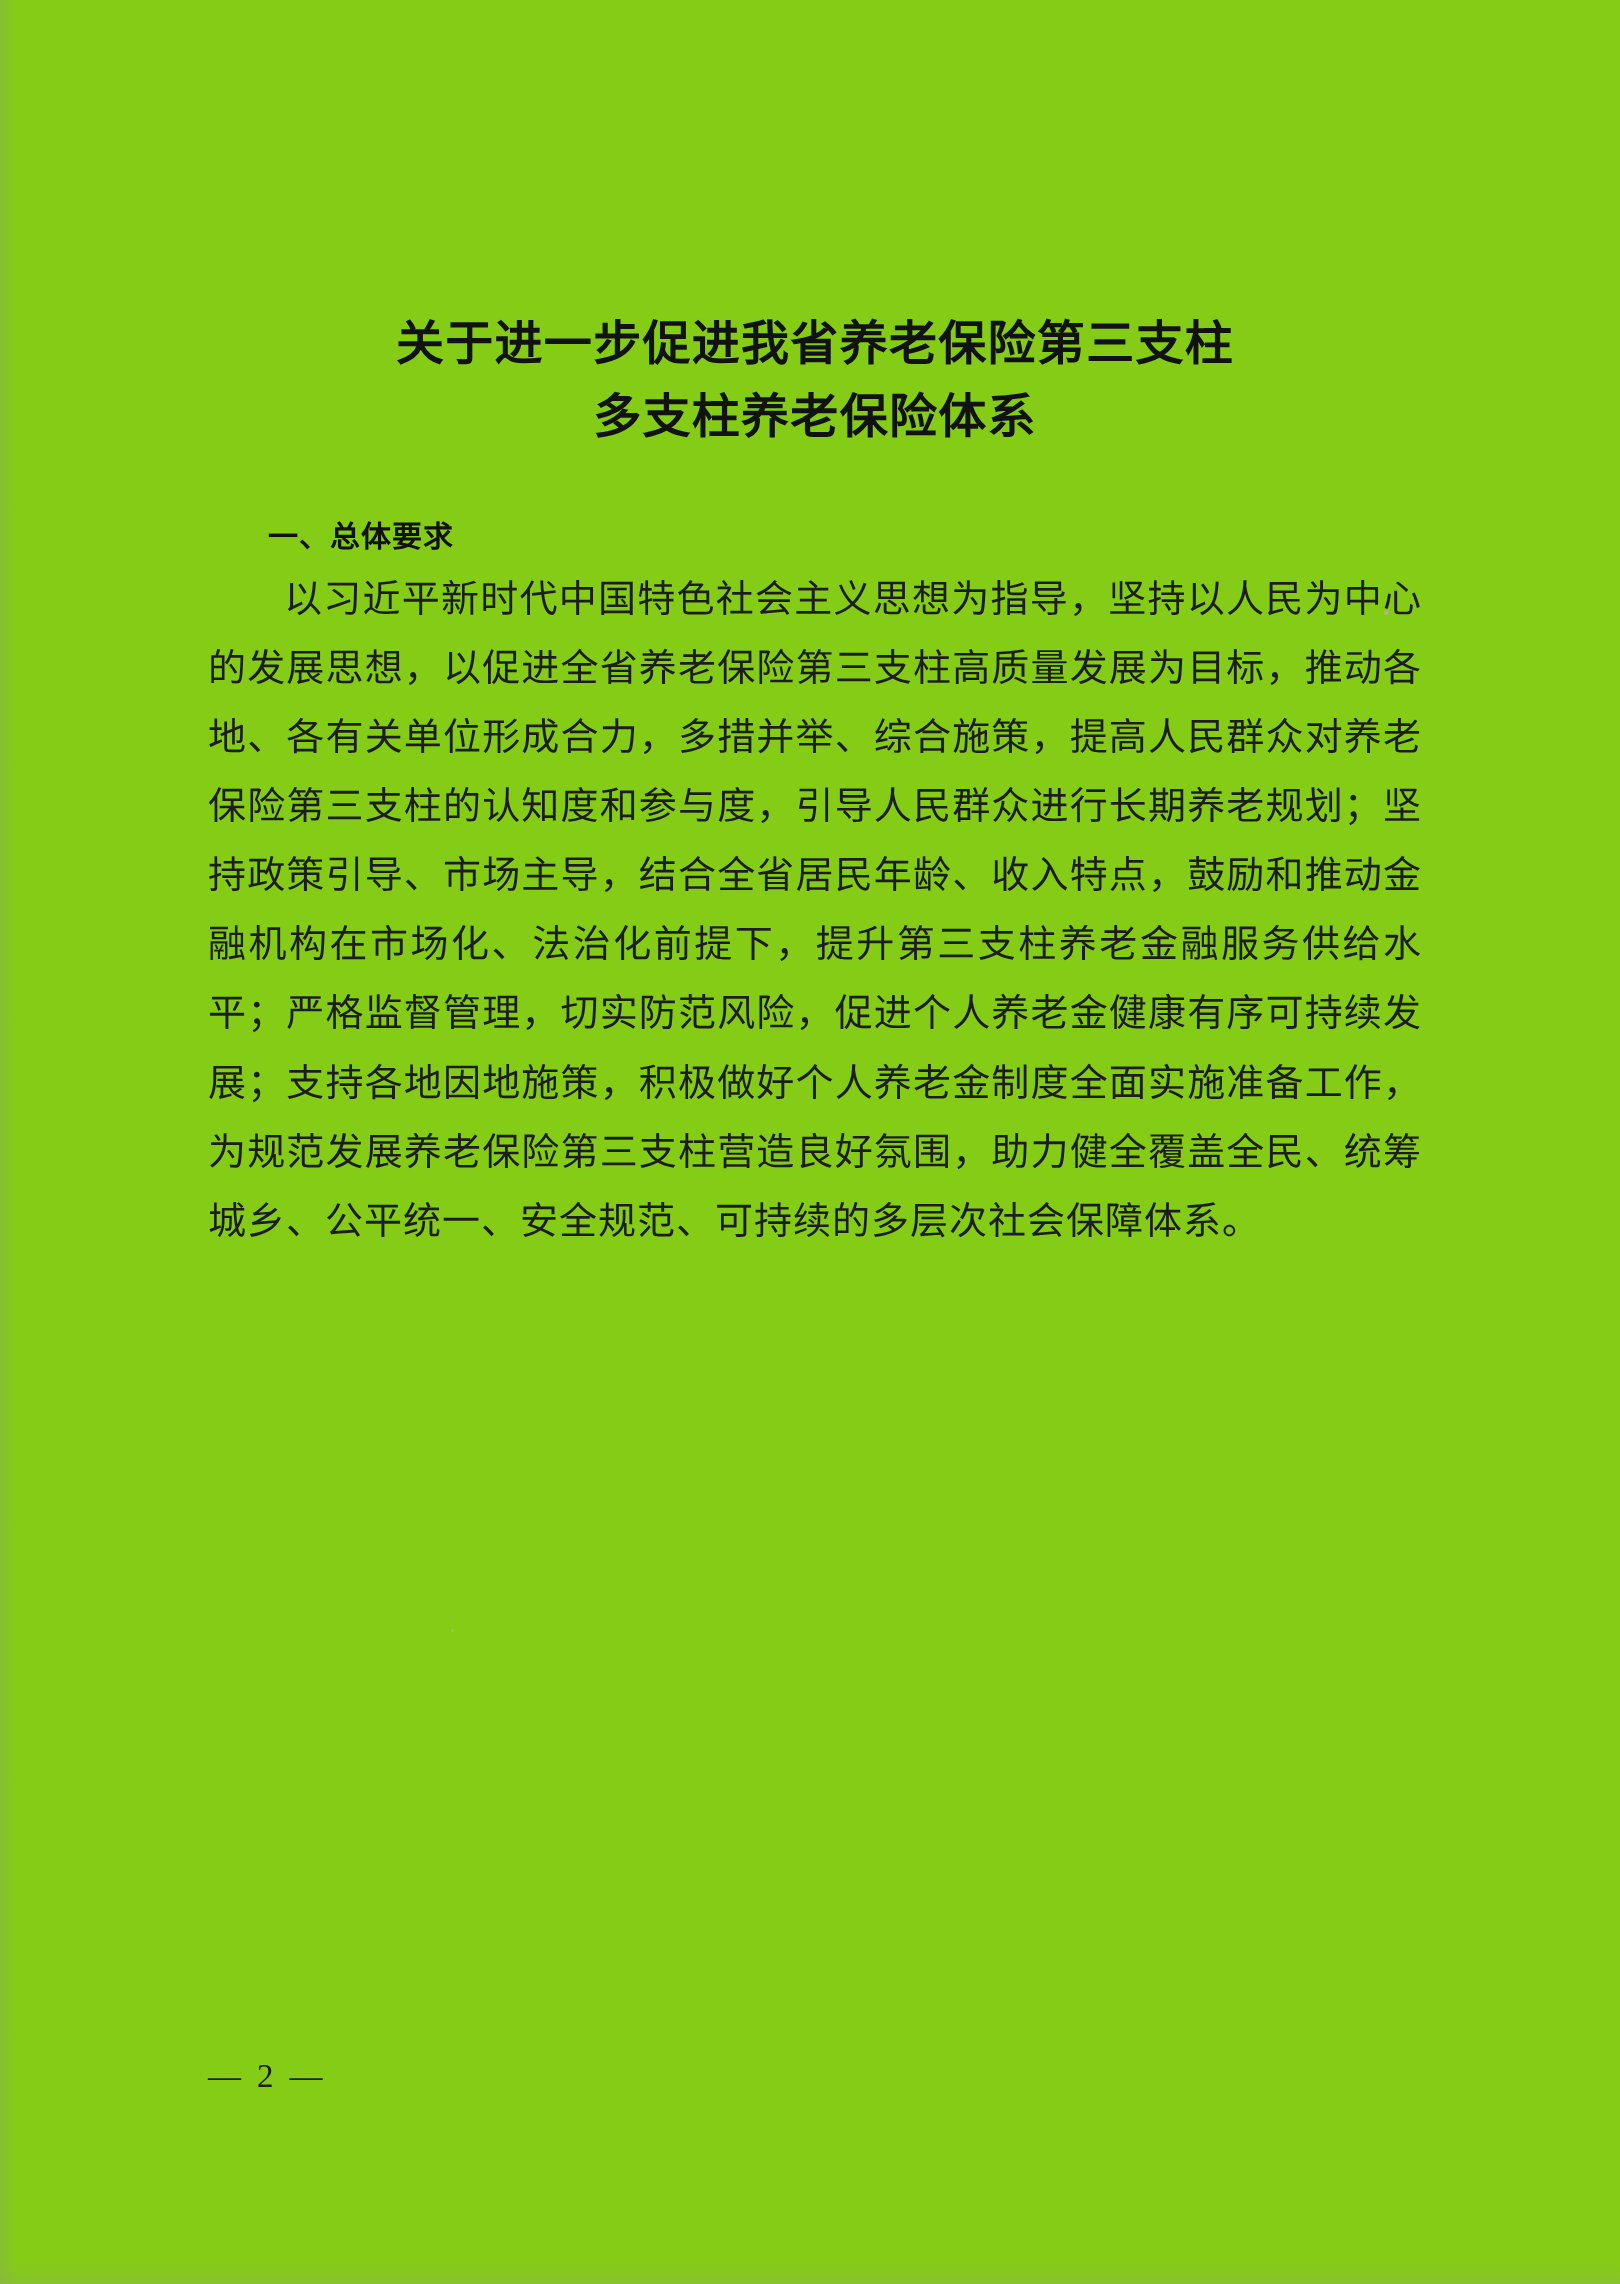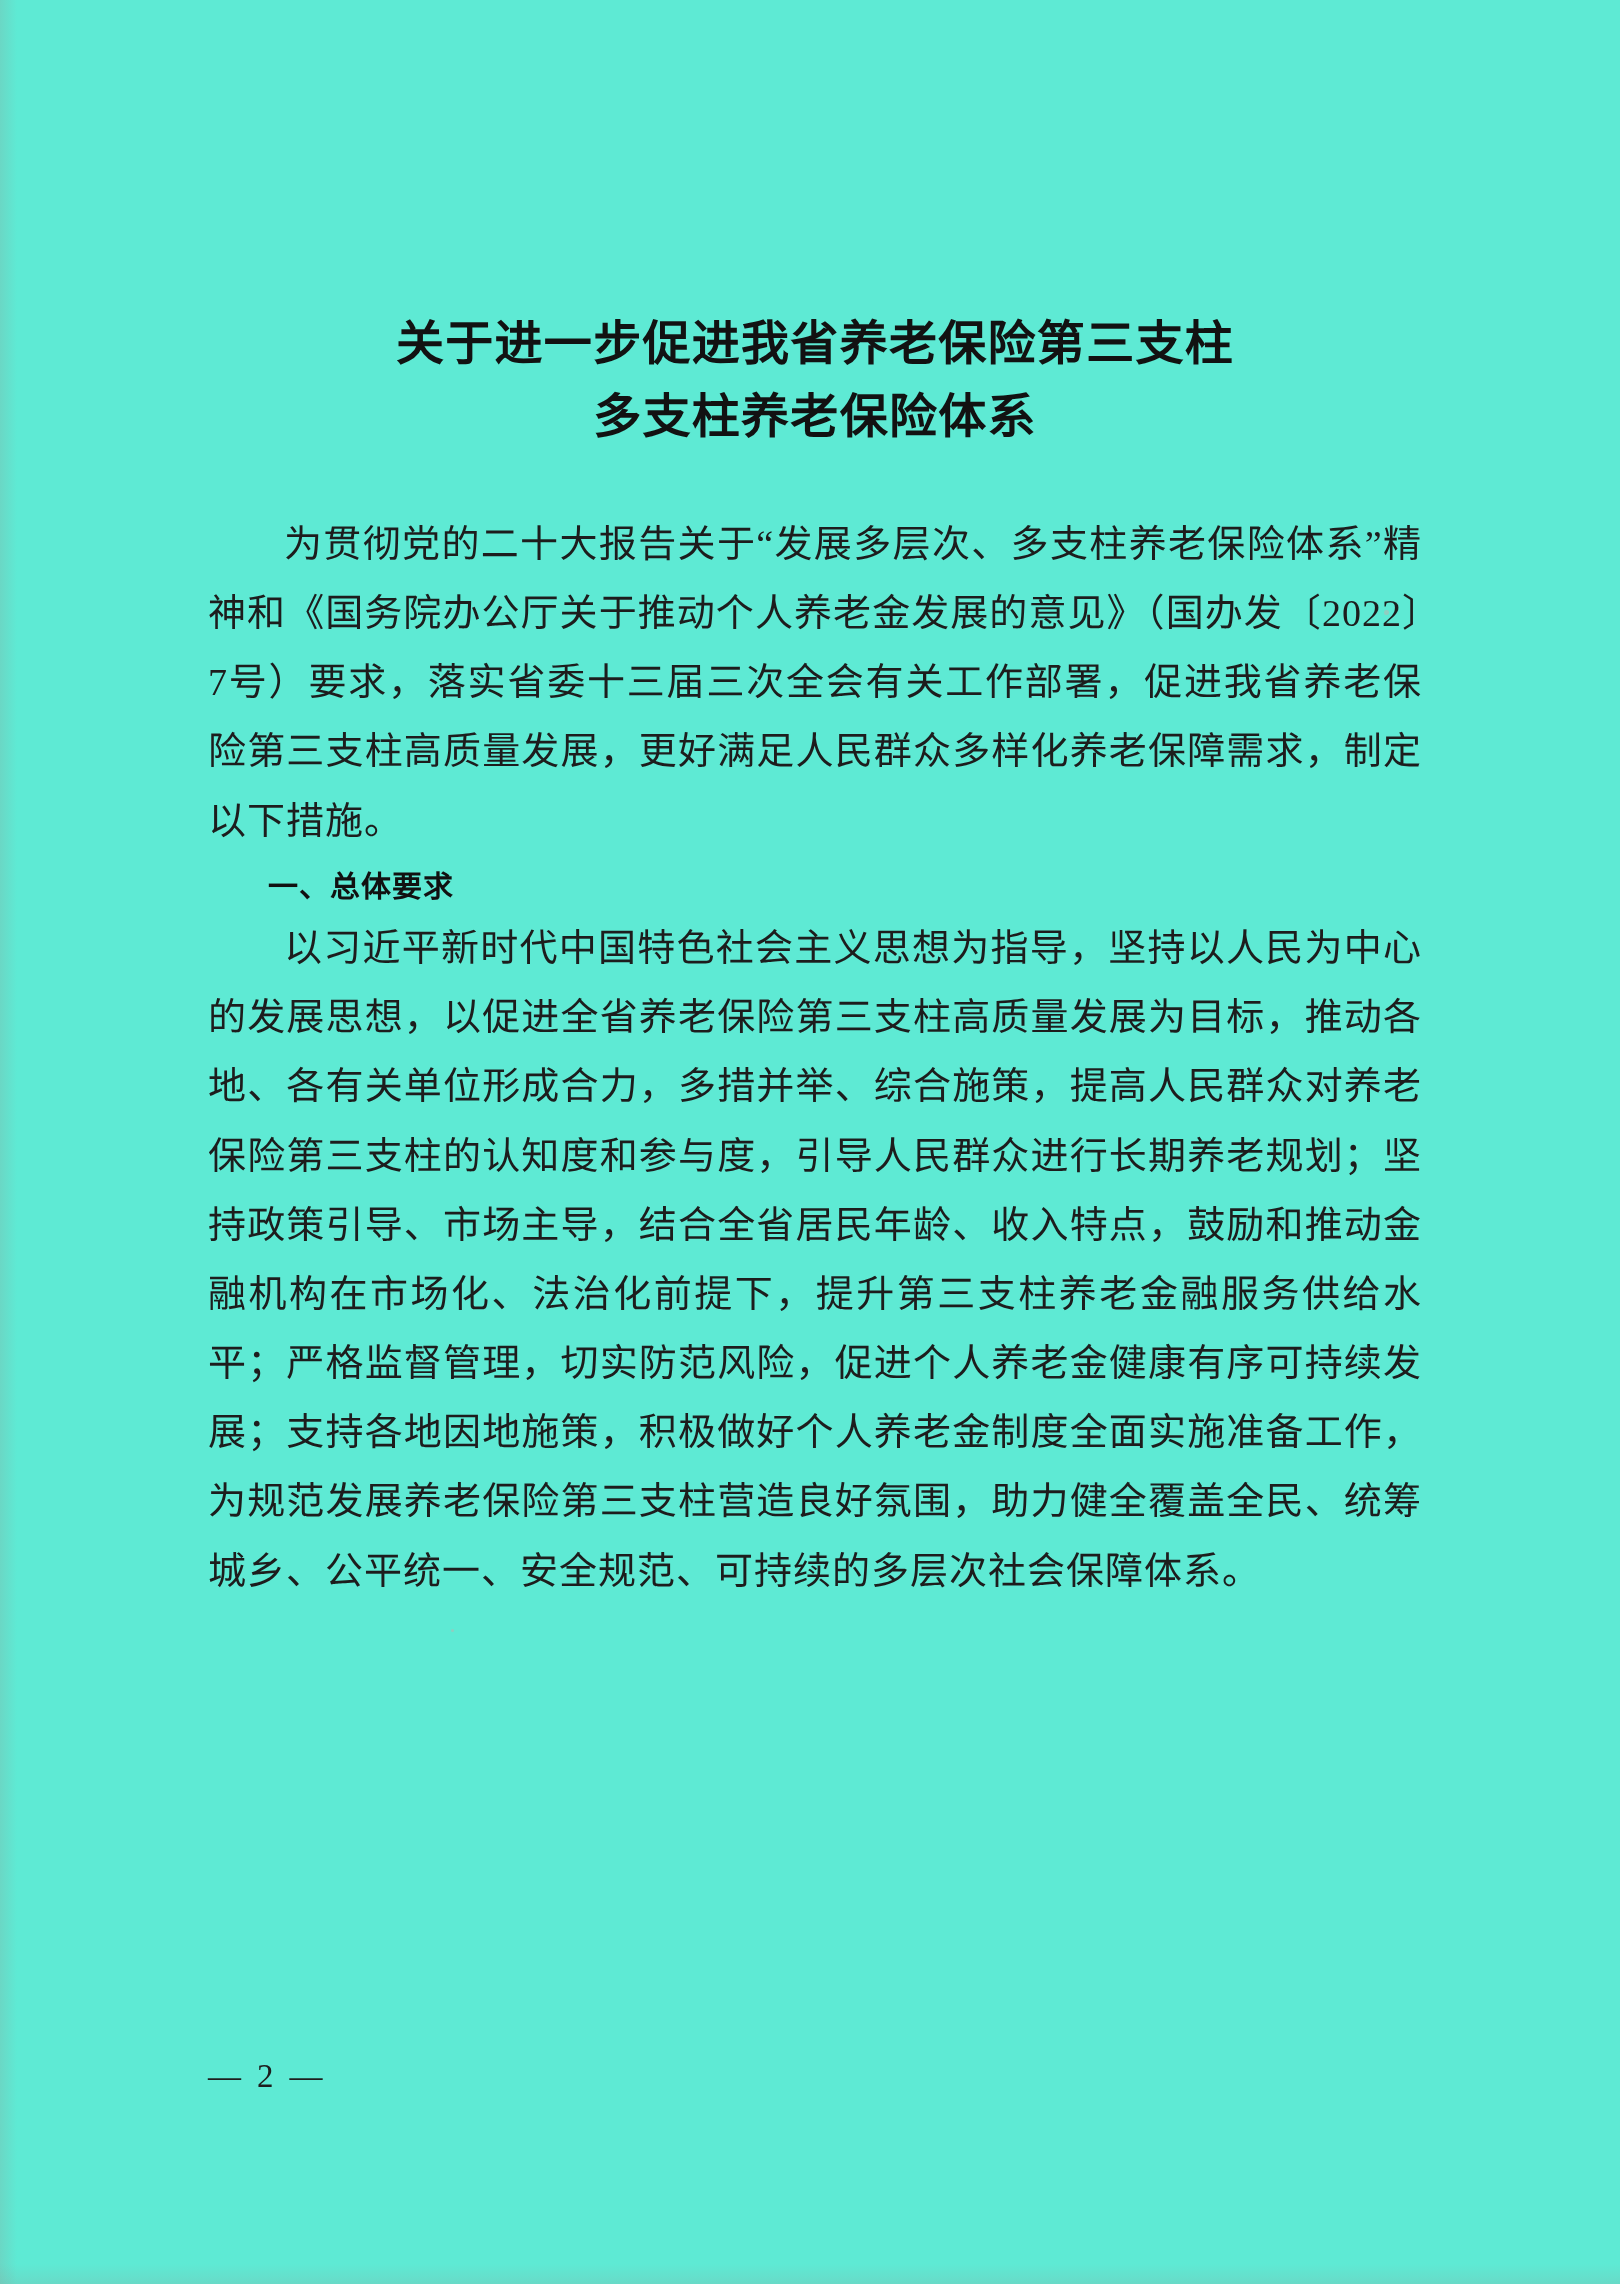--- a/index.html
+++ b/index.html
@@ -11,21 +11,21 @@
     width: 1621px;
     height: 2284px;
     font-family: "Liberation Serif", "DejaVu Serif", serif;
     color: #1a1a1a;
     position: relative;
     overflow: hidden;
   }
   .page {
     position: absolute;
     inset: 0;
-    background: #5eead4;
+    background: #84cc16;
   }
   .page-inner {
     position: absolute;
     left: 208px;
     top: 308px;
     width: 1214px;
   }
   .doc-title {
     text-align: center;
     font-weight: bold;
@@ -103,21 +103,20 @@
 
   <div class="page-inner">
 
     <h1 class="doc-title">
       <span class="line">关于进一步促进我省养老保险第三支柱</span>
       <span class="line">多支柱养老保险体系</span>
     </h1>
 
     <div class="body-block">
 
-      <p class="para">为贯彻党的二十大报告关于“发展多层次、多支柱养老保险体系”精神和《国务院办公厅关于推动个人养老金发展的意见》（国办发〔2022〕7号）要求，落实省委十三届三次全会有关工作部署，促进我省养老保险第三支柱高质量发展，更好满足人民群众多样化养老保障需求，制定以下措施。</p>
 
       <h2 class="section-heading">一、总体要求</h2>
 
       <p class="para">以习近平新时代中国特色社会主义思想为指导，坚持以人民为中心的发展思想，以促进全省养老保险第三支柱高质量发展为目标，推动各地、各有关单位形成合力，多措并举、综合施策，提高人民群众对养老保险第三支柱的认知度和参与度，引导人民群众进行长期养老规划；坚持政策引导、市场主导，结合全省居民年龄、收入特点，鼓励和推动金融机构在市场化、法治化前提下，提升第三支柱养老金融服务供给水平；严格监督管理，切实防范风险，促进个人养老金健康有序可持续发展；支持各地因地施策，积极做好个人养老金制度全面实施准备工作，为规范发展养老保险第三支柱营造良好氛围，助力健全覆盖全民、统筹城乡、公平统一、安全规范、可持续的多层次社会保障体系。</p>
 
     </div>
   </div>
 
   <div class="page-number">— 2 —</div>
 

